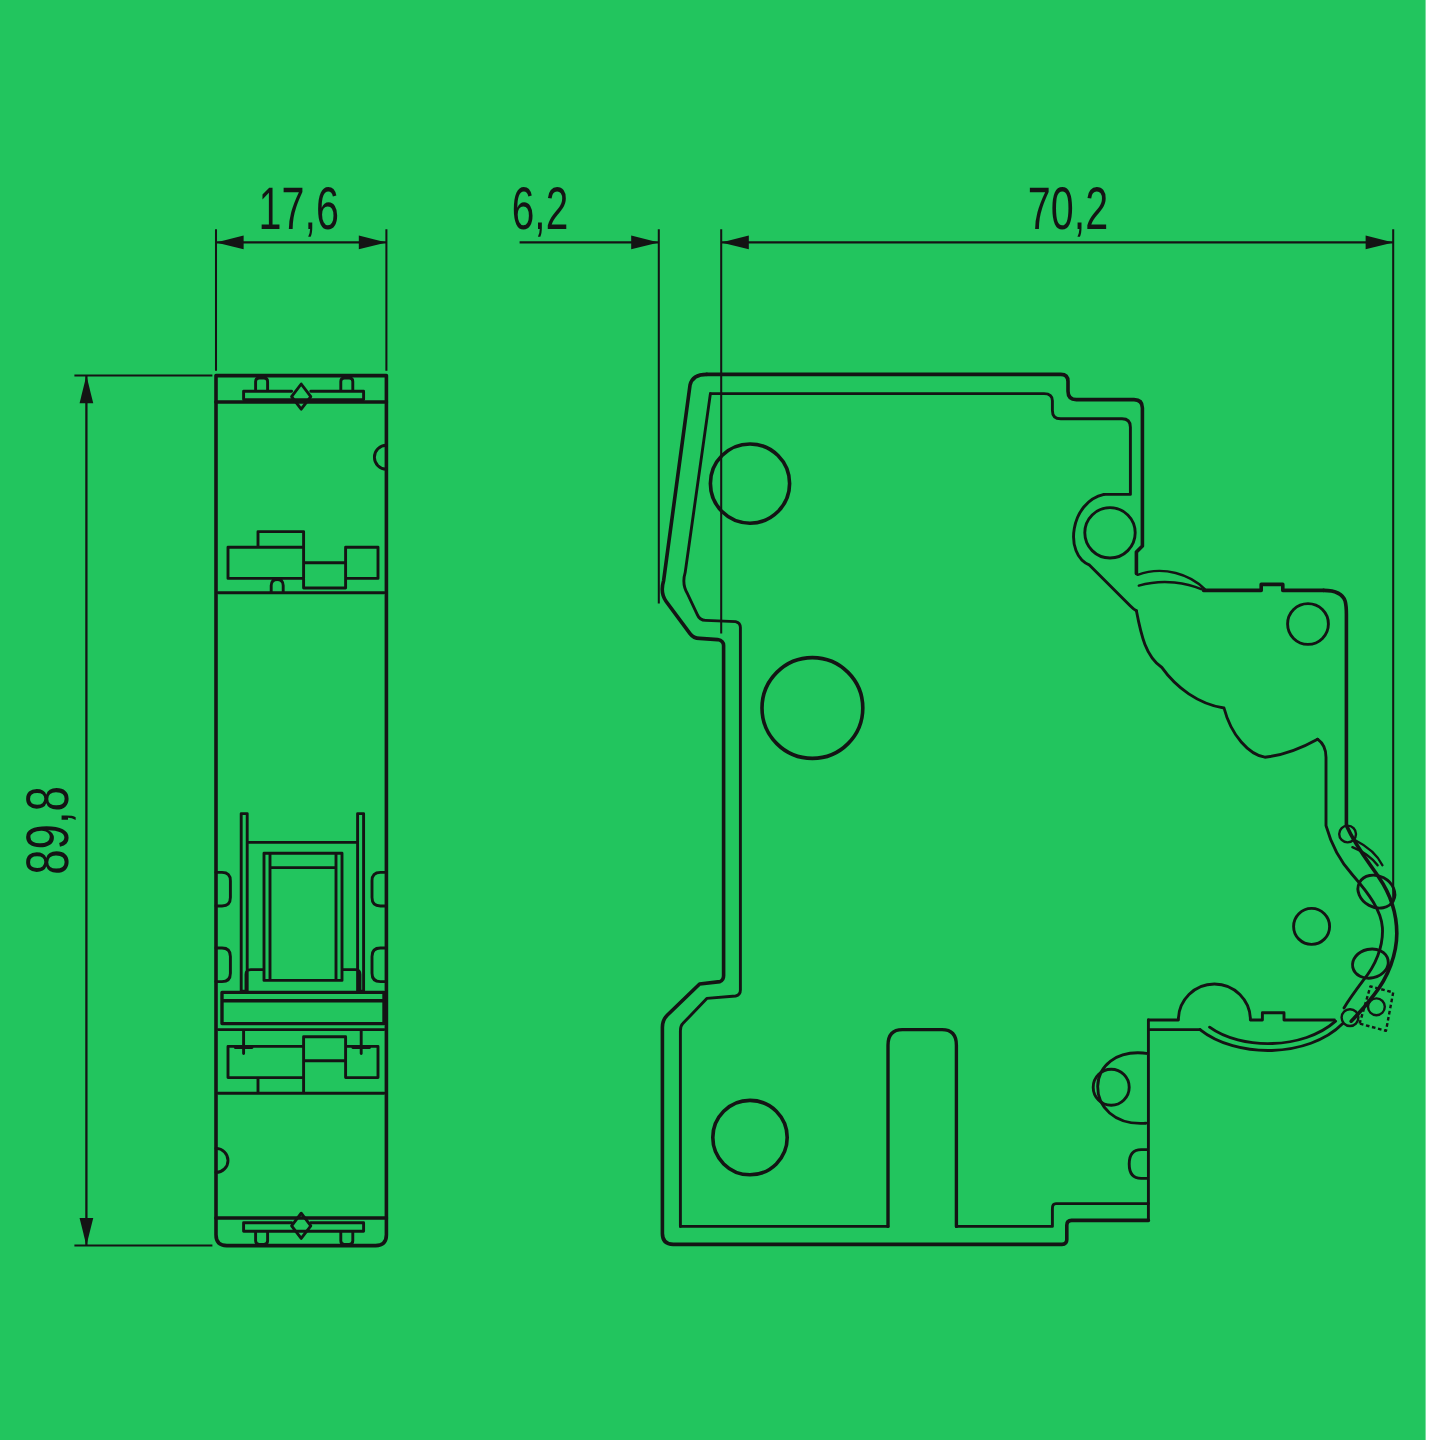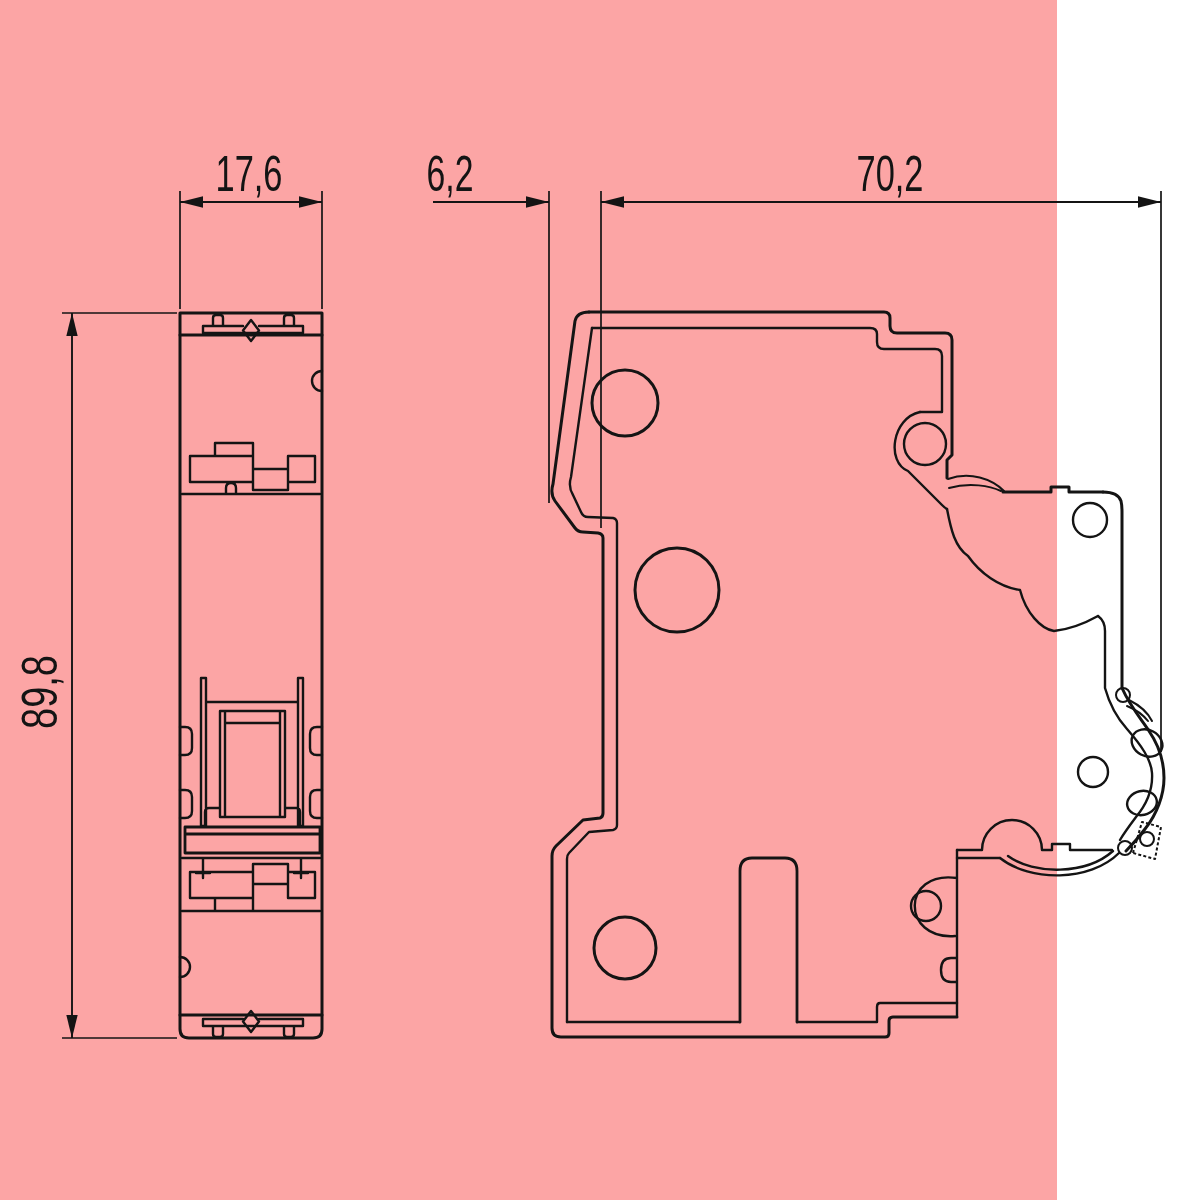--- a/index.html
+++ b/index.html
@@ -4,23 +4,23 @@
 <style>
   html, body {
     margin: 0;
     padding: 0;
     background: #ffffff;
     width: 1200px;
     height: 1200px;
     overflow: hidden;
   }
   .canvas {
-    width: 1057px;
+    width: 1188px;
     height: 1200px;
-    background: #fca5a5;
+    background: #22c55e;
   }
   svg { display: block; }
   
   .w3   { fill: none; stroke: #141414; stroke-width: 3;   stroke-linecap: round; stroke-linejoin: round; }
   .w28  { fill: none; stroke: #141414; stroke-width: 2.8; stroke-linecap: round; stroke-linejoin: round; }
   .w24  { fill: none; stroke: #141414; stroke-width: 2.4; stroke-linecap: round; stroke-linejoin: round; }
   .w2   { fill: none; stroke: #141414; stroke-width: 2;   stroke-linecap: round; stroke-linejoin: round; }
   .serr { fill: none; stroke: #141414; stroke-width: 2;   stroke-dasharray: 3 2.2; stroke-linejoin: round; }
   .ext  { fill: none; stroke: #141414; stroke-width: 1.7; }
   .dim  { fill: none; stroke: #141414; stroke-width: 1.9; }

